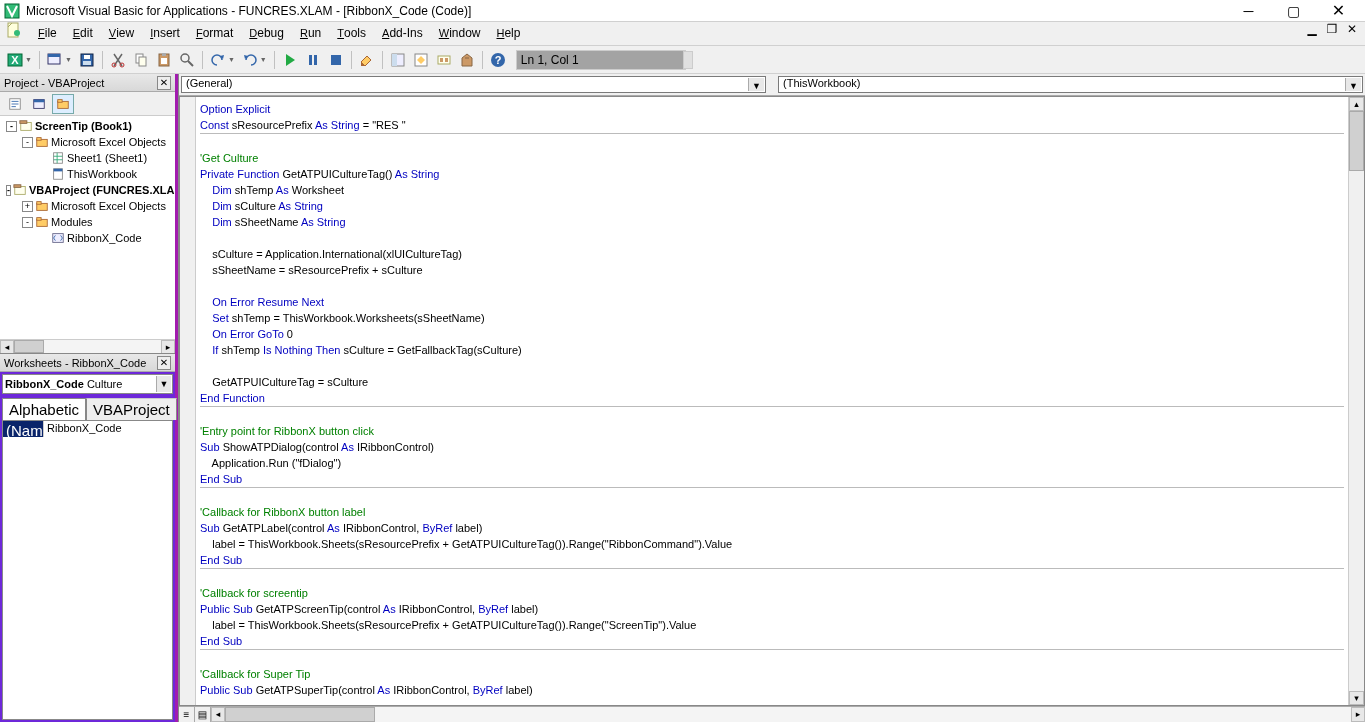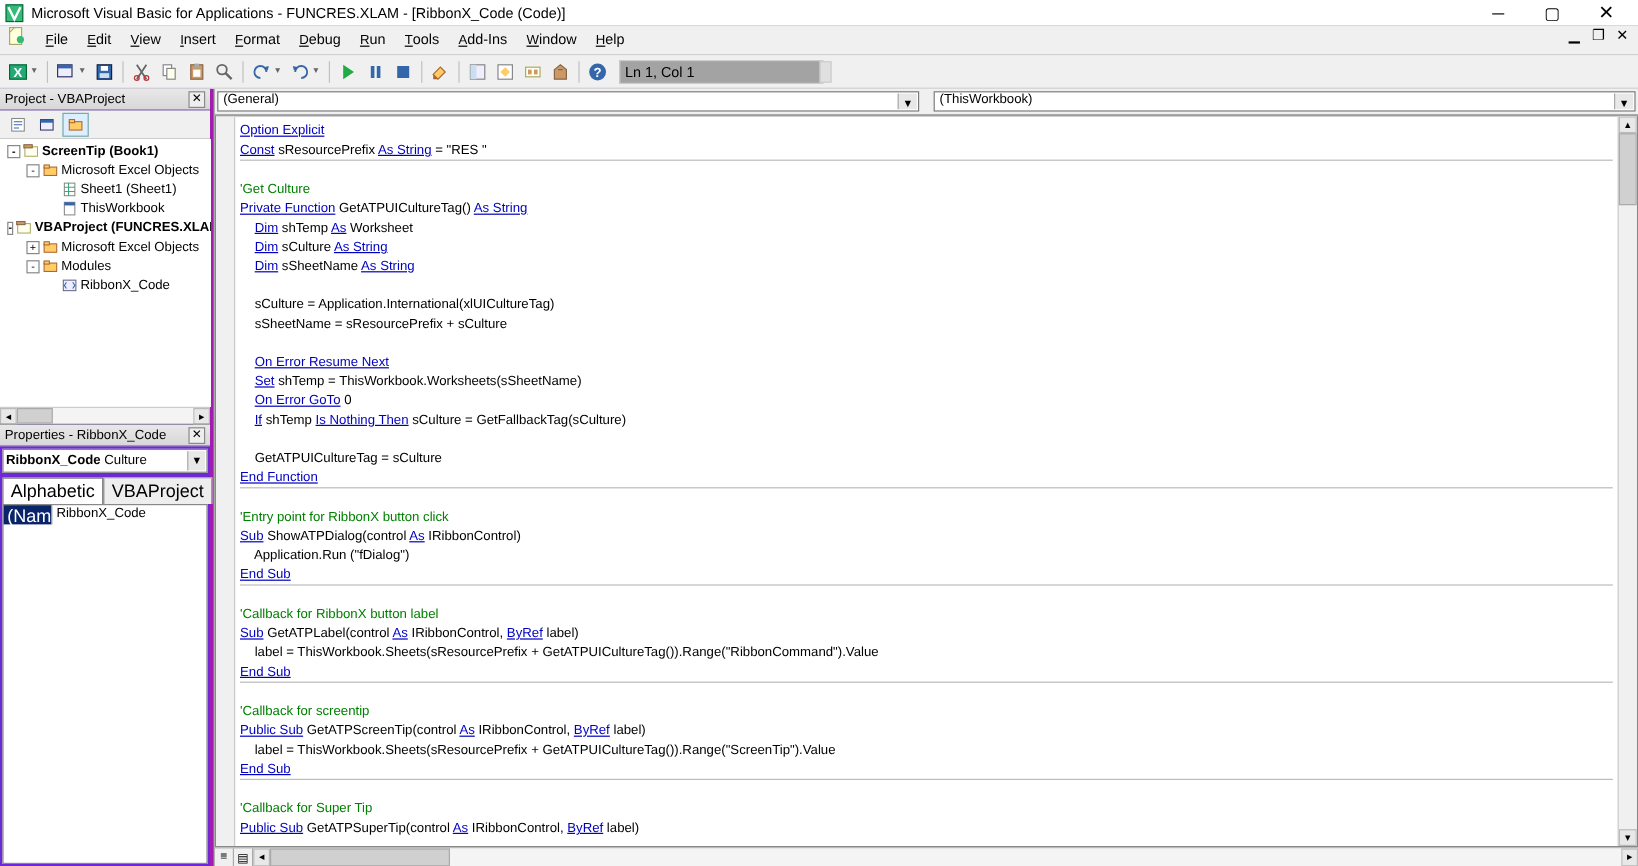--- a/index.html
+++ b/index.html
@@ -70,21 +70,21 @@
 
 
 .right { flex: 1; display: flex; flex-direction: column; border-left: 1px solid #888; }
 .combo-row { height: 22px; display: flex; background: #f0f0f0; border-bottom: 1px solid #aaa; padding: 2px; gap: 12px; }
 .combo { flex: 1; border: 1px solid #7a7a7a; background: #fff; display: flex; align-items: flex-start; padding: 0 4px; font-size: 12px; position: relative; }
 .combo .dd { position: absolute; right: 1px; top: 1px; bottom: 1px; width: 16px; background: #e8e8e8; border-left: 1px solid #aaa; text-align: center; font-size: 9px; line-height: 16px; }
 
 .code-wrap { flex: 1; display: flex; overflow: hidden; background: #fff; border: 1px solid #888; margin: 0; position:relative; }
 .code-margin { width: 16px; background: #f0f0f0; border-right: 1px solid #ccc; }
 .code-body { flex: 1; overflow: auto; padding: 4px 4px; font-family: Consolas, "Courier New", monospace; font-size: 13px; line-height: 16px; white-space: pre; color: #000; }
-.code-body .kw { color: #0000c0; text-decoration: underline; }
+.code-body .kw { color: #0000c0; }
 .code-body .cm { color: #008000; }
 .proc-sep { border-bottom: 1px solid #bbb; height:1px; margin: 0; }
 .vsb { width: 16px; background: #f0f0f0; border-left: 1px solid #ccc; display:flex; flex-direction:column; }
 .vsb .arrow { height:14px; background:#e8e8e8; border:1px solid #bbb; text-align:center; font-size:9px; line-height:12px; }
 .vsb .track { flex:1; position:relative; }
 .vsb .thumb { position:absolute; top:0; left:0; right:0; height:60px; background:#d0d0d0; border:1px solid #aaa; }
 
 .bottom-bar { height: 16px; display: flex; border-top: 1px solid #aaa; background: #f0f0f0; }
 .bottom-bar .view-btn { width: 16px; height: 15px; border-right: 1px solid #aaa; display:flex; align-items:center; justify-content:center; font-size:10px; cursor:default; }
 .bottom-bar .htrack { flex:1; display:flex; }
@@ -355,21 +355,21 @@
     <div class="hsb">
       <div class="arrow">◂</div>
       <div class="track">
           <div class="thumb"></div>
         </div>
       <div class="arrow">▸</div>
     </div>
 
     <div class="props">
       <div class="pane-title">
-        <span class="label">Properties - RibbonX_Code</span>
+        <span class="label">Worksheets - RibbonX_Code</span>
         <span class="close-x">✕</span>
       </div>
       <div class="prop-combo">
         <b>RibbonX_Code</b>&nbsp;<span>Culture</span>
         <span class="dd">▼</span>
       </div>
       <div class="prop-tabs">
         <div class="prop-tab active">Alphabetic</div>
         <div class="prop-tab">VBAProject</div>
       </div>

